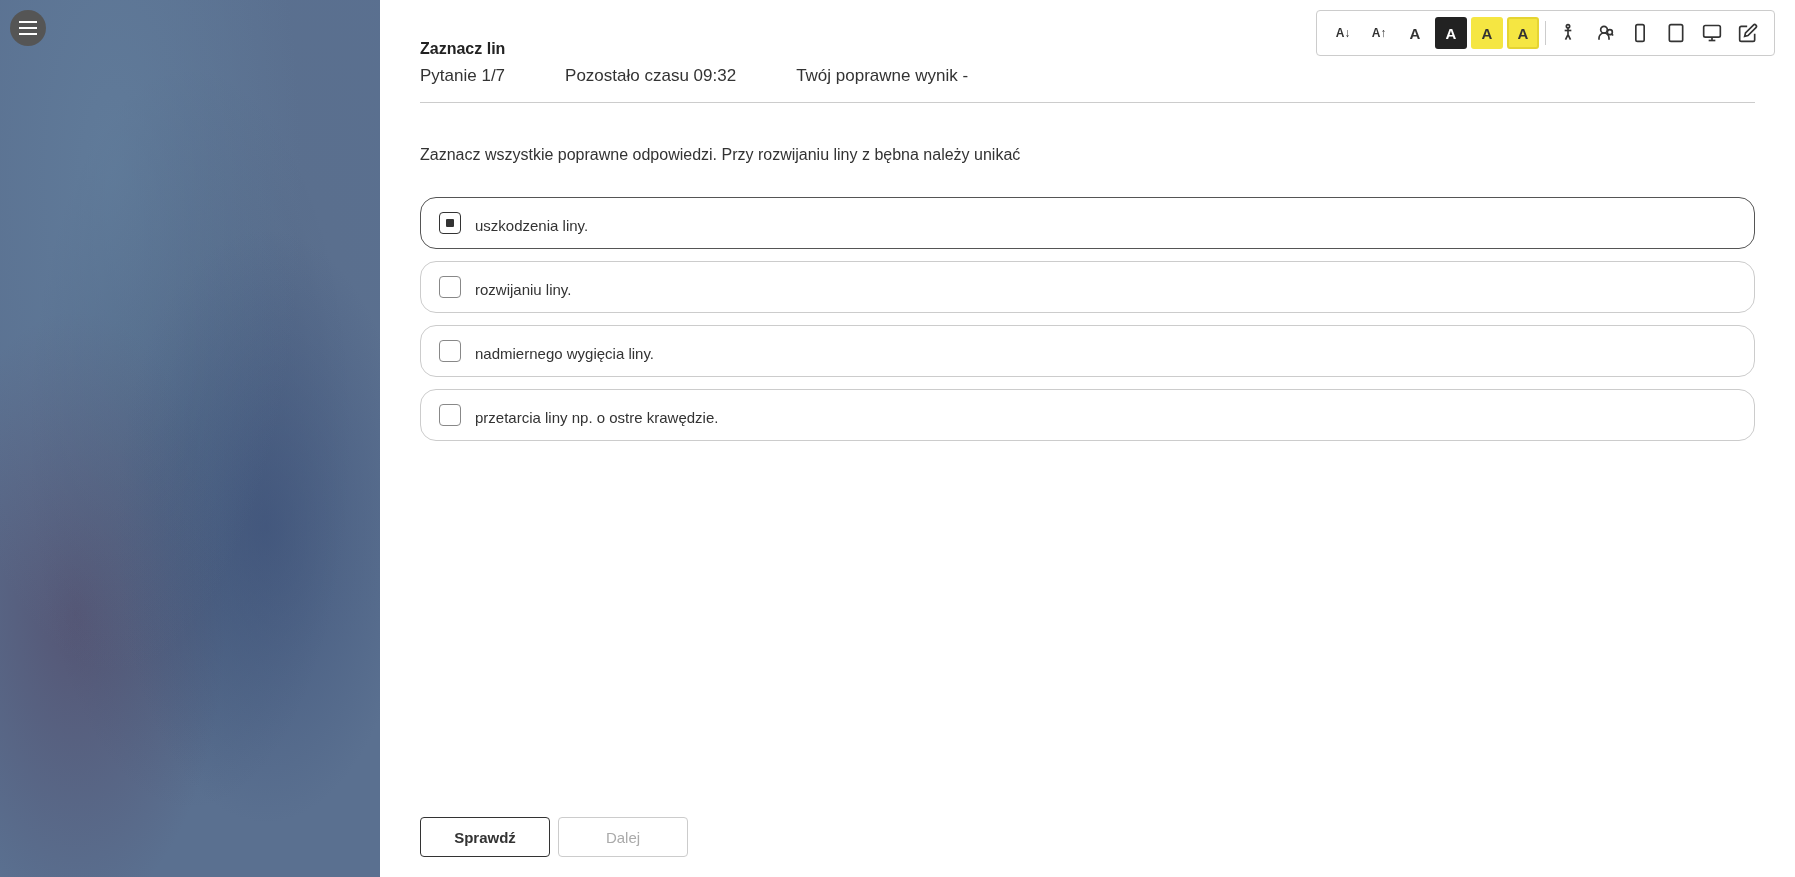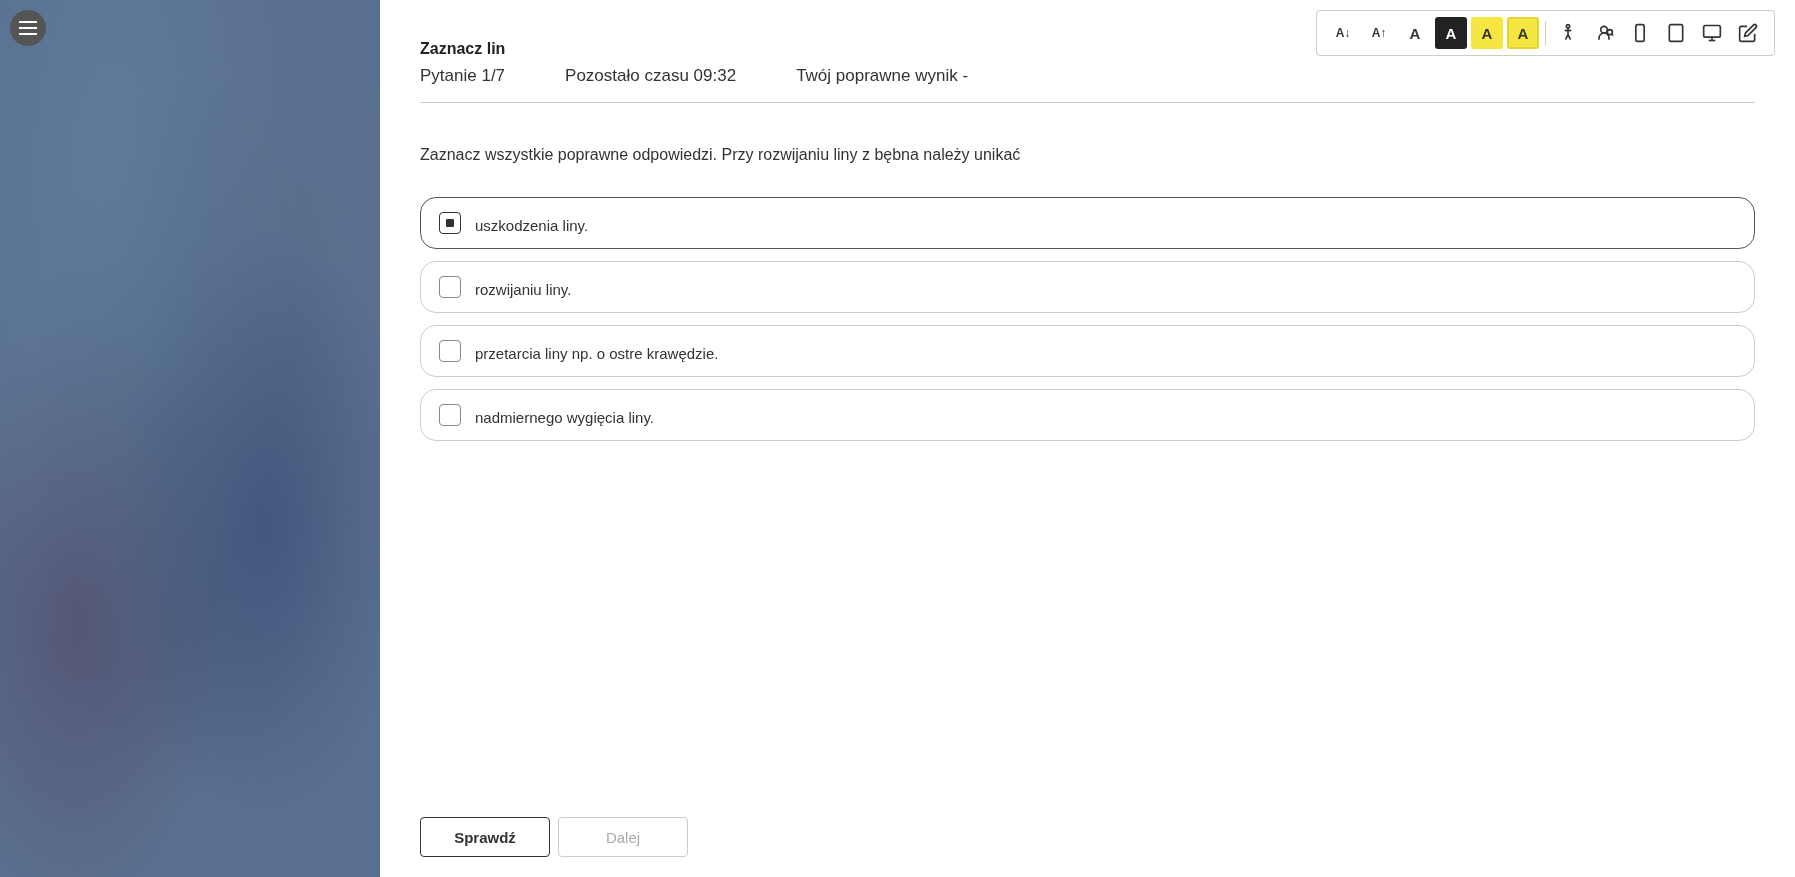--- a/index.html
+++ b/index.html
@@ -325,26 +325,26 @@
       <span class="answer-text">uszkodzenia liny.</span>
     </div>
 
     <div class="answer-option">
       <div class="checkbox"></div>
       <span class="answer-text">rozwijaniu liny.</span>
     </div>
 
     <div class="answer-option">
       <div class="checkbox"></div>
-      <span class="answer-text">przetarcia liny np. o ostre krawędzie.</span>
+      <span class="answer-text">nadmiernego wygięcia liny.</span>
     </div>
 
     <div class="answer-option">
       <div class="checkbox"></div>
-      <span class="answer-text">nadmiernego wygięcia liny.</span>
+      <span class="answer-text">przetarcia liny np. o ostre krawędzie.</span>
     </div>
 
   </div>
 
   <div class="bottom-buttons">
     <button class="btn-sprawdz">Sprawdź</button>
     <button class="btn-dalej">Dalej</button>
   </div>
 
 </div>

